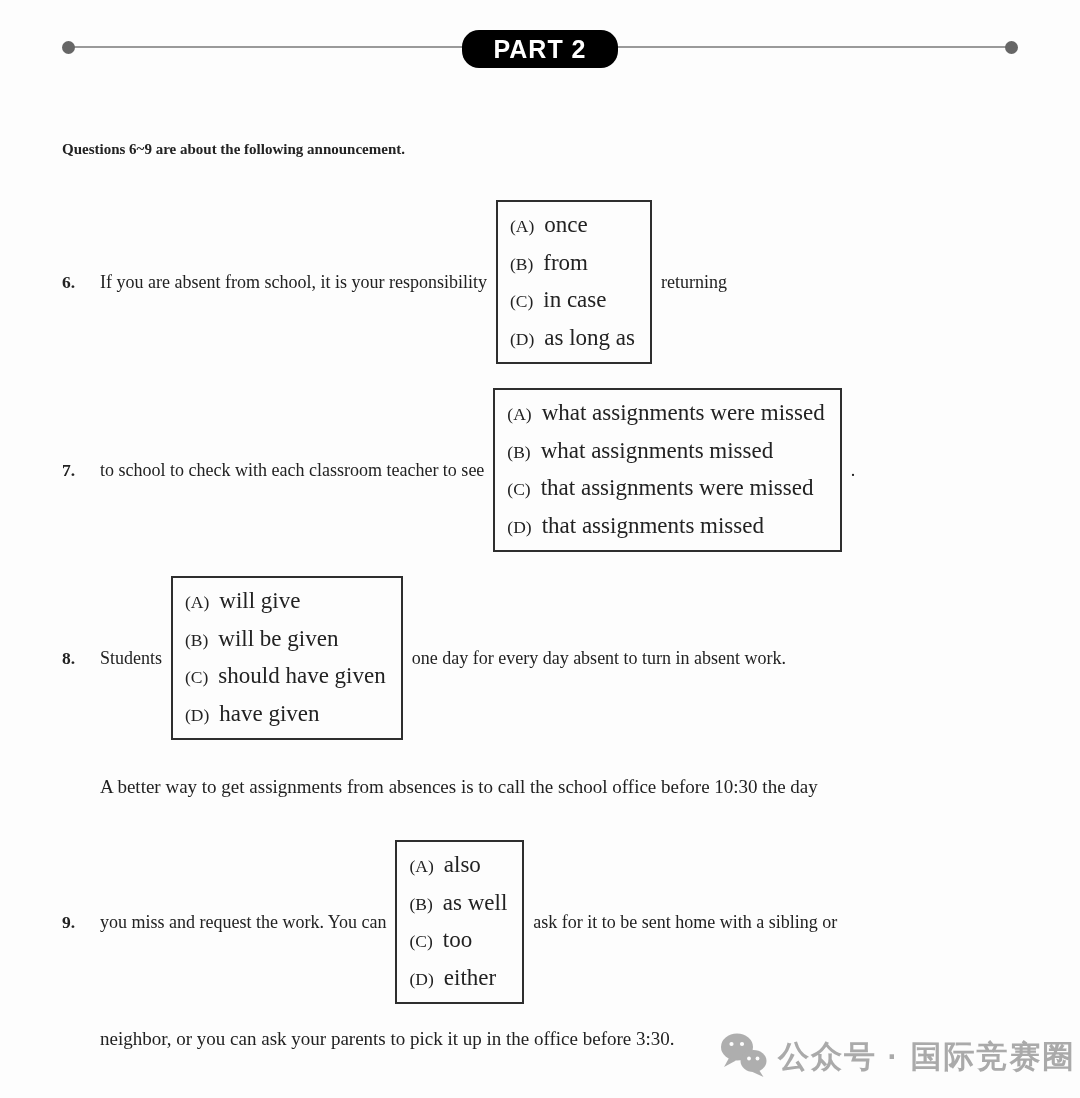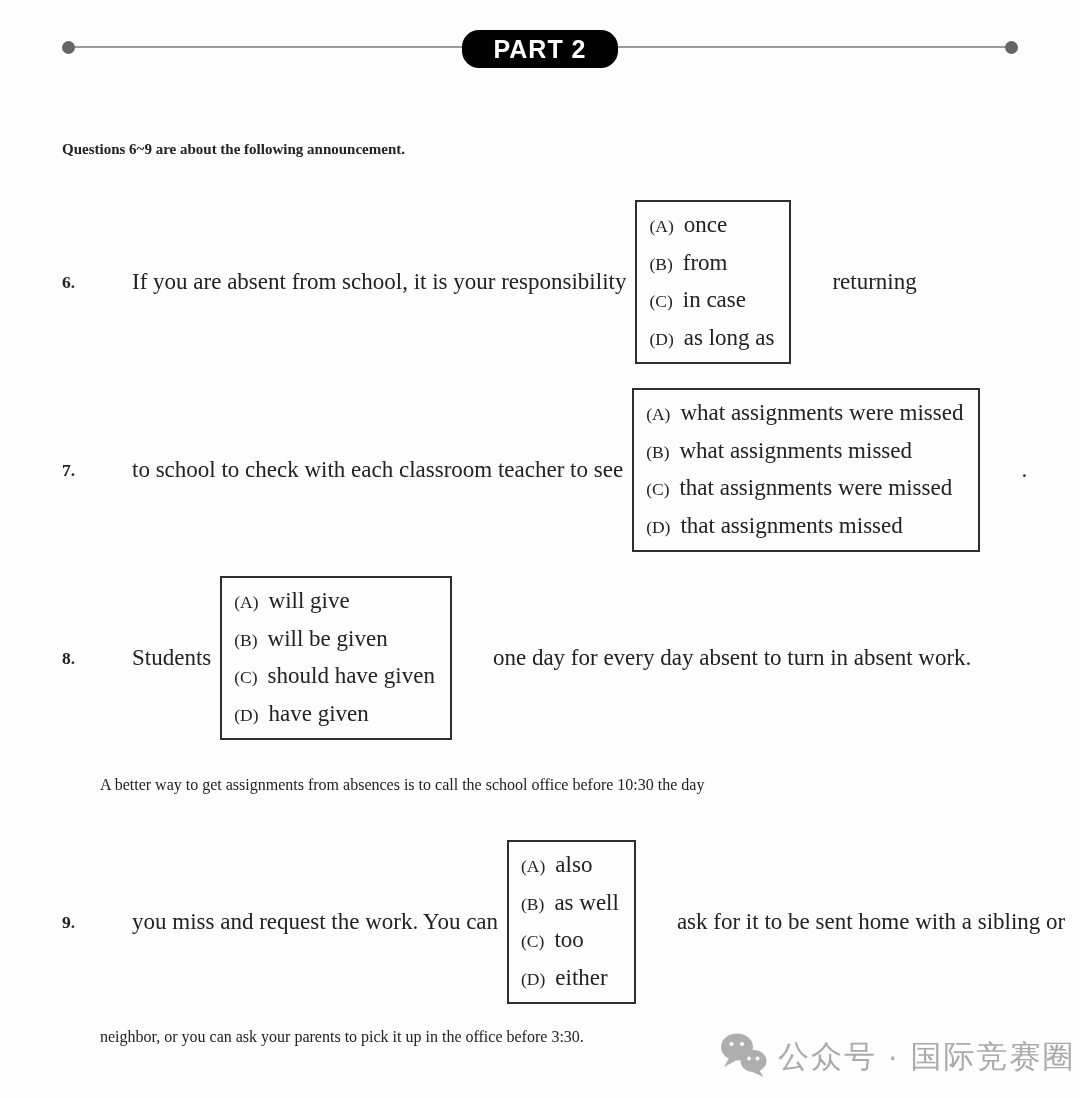--- a/index.html
+++ b/index.html
@@ -35,53 +35,53 @@
     font-weight: bold; font-size: 25px; color: #ffffff; letter-spacing: 1px;
   }
 
   
   .instructions {
     position: absolute; left: 62px; top: 141px;
     font-weight: bold; font-size: 15px; white-space: nowrap;
   }
   .paragraph {
     position: absolute; left: 100px;
-    font-size: 16px; white-space: nowrap; text-align: right;
+    font-size: 19px; white-space: nowrap; text-align: right;
   }
   .paragraph.mid { top: 776px; }
   .paragraph.end { top: 1028px; }
 
   
   .q-row {
     position: absolute; left: 62px;
     display: flex; align-items: center;
   }
   .q-num { font-weight: bold; font-size: 17.5px; width: 38px; flex: none; }
-  .q-text { font-size: 23px; white-space: nowrap; margin-left: 32px; }
+  .q-text { font-size: 18px; white-space: nowrap; }
   .opt-box {
     border: 2px solid #2e2e2e; background: #fdfdfd;
     padding: 5px 15px 5px 12px; margin: 0 9px; flex: none;
   }
   .option { display: flex; align-items: baseline; line-height: 35.5px; }
   .opt-letter { font-size: 17.5px; margin-right: 10px; white-space: nowrap; }
   .opt-text { font-size: 23px; white-space: nowrap; }
 
   .q6 { top: 200px; }
   .q7 { top: 388px; }
   .q8 { top: 576px; }
   .q9 { top: 840px; }
 
   
   .watermark {
     position: absolute; left: 720px; top: 1032px;
     display: flex; align-items: center; gap: 10px;
   }
   .watermark-text {
     font-family: "Liberation Sans", "DejaVu Sans", sans-serif;
-    font-size: 31px; color: #aaaaaa; white-space: nowrap; letter-spacing: 2px;
+    font-size: 31px; color: #aaaaaa; white-space: nowrap; letter-spacing: 2px; font-weight: bold;
   }
 </style>
 </head>
 <body>
 
 <div class="page">
 
   <div class="header">
     <div class="header-line"></div>
     <div class="header-dot left"></div>

